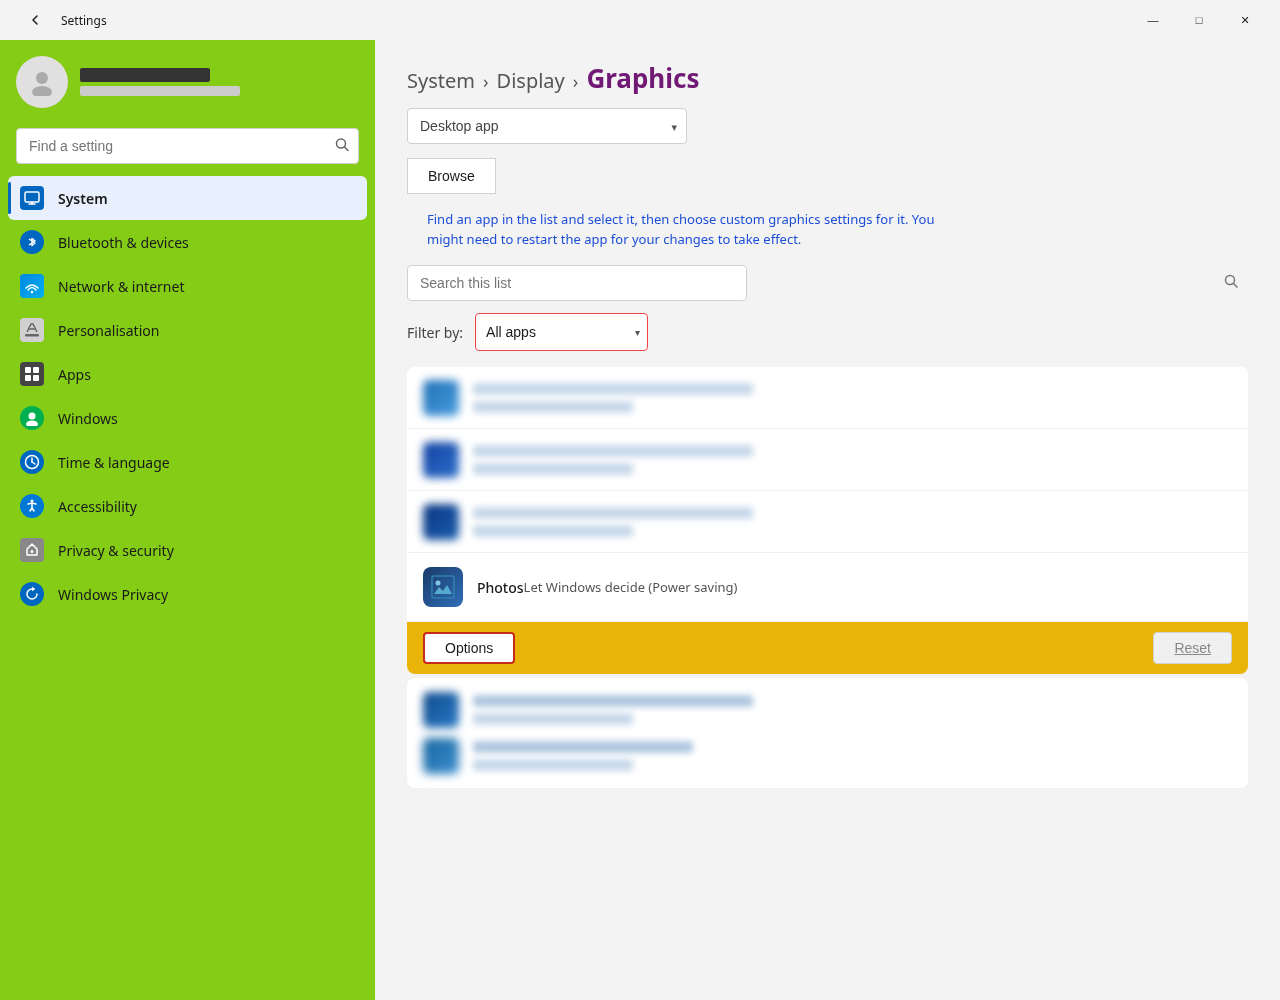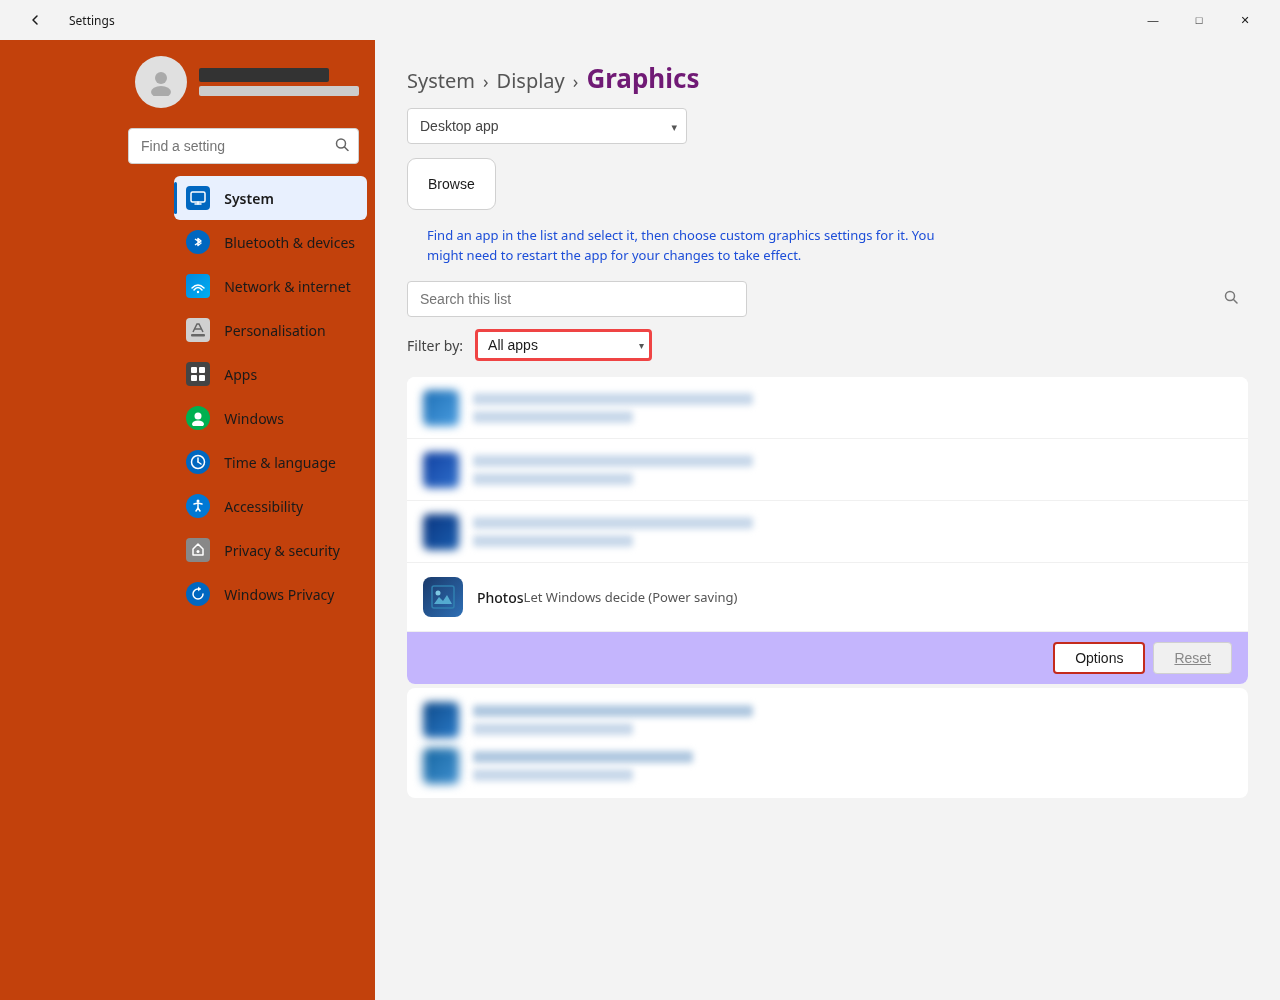--- a/index.html
+++ b/index.html
@@ -18,21 +18,21 @@
       background: #f3f3f3;
       height: 40px;
       display: flex;
       align-items: center;
       padding: 0 12px;
       flex-shrink: 0;
     }
     .titlebar-title {
       font-size: 12px;
       color: #1a1a1a;
-      margin-left: 11px;
+      margin-left: 3px;
     }
     .titlebar-controls {
       margin-left: auto;
       display: flex;
       gap: 0;
     }
     .titlebar-btn {
       width: 46px;
       height: 32px;
       border: none;
@@ -50,27 +50,26 @@
       display: flex;
       flex: 1;
       overflow: hidden;
       background: #f3f3f3;
     }
 
     
     .sidebar {
       width: 375px;
       min-width: 375px;
-      background: #c2410c;
+      background: #84cc16;
       display: flex;
       flex-direction: column;
       padding: 0 8px;
       overflow-y: auto;
       flex-shrink: 0;
-      align-items: flex-end;
     }
 
     
     .user-profile {
       display: flex;
       align-items: center;
       padding: 16px 8px 16px 8px;
       gap: 12px;
     }
     .avatar-circle {
@@ -238,24 +237,24 @@
       position: absolute;
       right: 10px;
       top: 50%;
       transform: translateY(-50%);
       pointer-events: none;
       color: #555;
       font-size: 11px;
     }
 
     .browse-btn {
-      height: 52px;
+      height: 36px;
       padding: 0 20px;
       border: 1px solid #d0d0d0;
-      border-radius: 9px;
+      border-radius: 0;
       background: white;
       font-size: 14px;
       cursor: pointer;
       color: #1a1a1a;
     }
 
     
     .hint-text {
       font-size: 13px;
       color: #1d4ed8;
@@ -298,23 +297,23 @@
       margin-bottom: 16px;
     }
     .filter-label {
       font-size: 14px;
       color: #444;
     }
     .filter-select-wrapper {
       position: relative;
     }
     .filter-select {
-      height: 32px;
+      height: 38px;
       padding: 0 32px 0 10px;
-      border: 3px solid #ef4444;
+      border: 1px solid #ef4444;
       border-radius: 4px;
       background: white;
       font-size: 14px;
       color: #1a1a1a;
       appearance: none;
       cursor: pointer;
     }
     .filter-arrow {
       position: absolute;
       right: 8px;
@@ -404,24 +403,24 @@
       color: #1a1a1a;
     }
     .photos-setting {
       font-size: 13px;
       color: #555;
     }
 
     
     .app-actions {
       display: flex;
-      justify-content: flex-end;
+      justify-content: space-between;
       padding: 10px 16px;
       gap: 8px;
-      background: #c4b5fd;
+      background: #eab308;
     }
     .options-btn {
       height: 32px;
       padding: 0 20px;
       border: 2px solid #c42b1c;
       border-radius: 4px;
       background: white;
       font-size: 14px;
       cursor: pointer;
       color: #1a1a1a;

